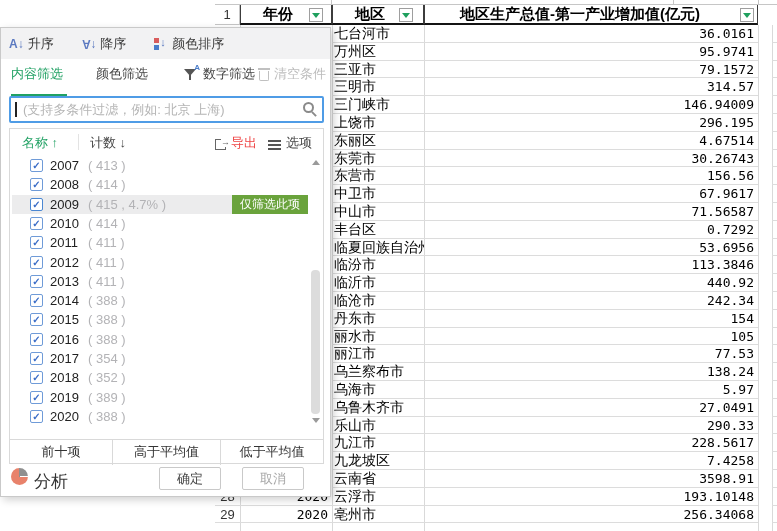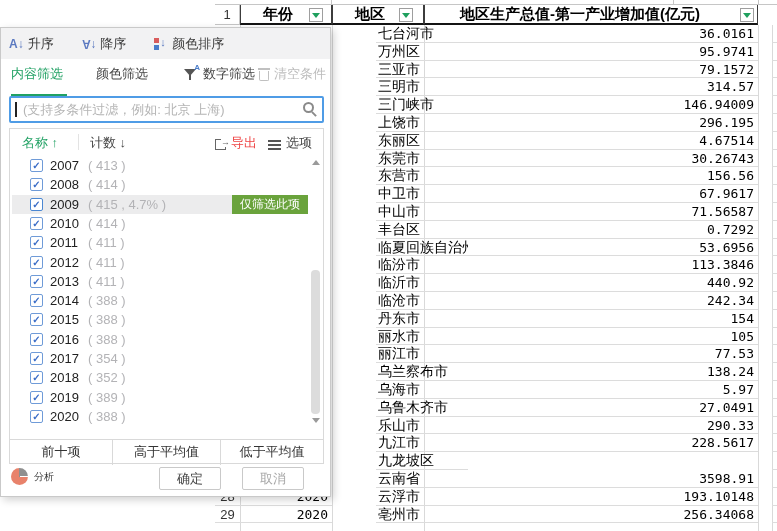--- a/index.html
+++ b/index.html
@@ -24,21 +24,21 @@
     border:1px solid #9e9e9e; }
   .fbtn::after { content:""; display:block; margin:4px auto 0; width:0; height:0;
     border-left:4px solid transparent; border-right:4px solid transparent;
     border-top:5px solid #1fa05e; }
   .trow { position:absolute; left:0; width:777px; height:17.8px;
     font-family:"DejaVu Sans Mono", monospace; font-size:13px; color:#000; }
   .trow span { position:absolute; top:0; height:17.8px; line-height:17px;
     border-bottom:1px solid #dcdcdc; white-space:nowrap; overflow:hidden; }
   .c-num  { left:215px; width:25px; text-align:center; font-family:"Liberation Sans",sans-serif; color:#333; }
   .c-year { left:240px; width:92px; text-align:right; padding-right:4px; }
-  .c-city { left:332px; width:92px; text-align:left; padding-left:2px; font-size:14px;margin-left:44px; }
+  .c-city { left:332px; width:92px; text-align:left; padding-left:2px; font-size:14px; }
   .c-val  { left:424px; width:334px; text-align:right; padding-right:4px; }
   .stubs { position:absolute; left:772px; top:25px; width:5px; height:506px;
     background:repeating-linear-gradient(to bottom, transparent 0, transparent 16.8px, #dcdcdc 16.8px, #dcdcdc 17.8px); }
 
   
   #panel { position:absolute; left:0; top:27px; width:331px; height:470px; z-index:10;
     background:#fff; border:1px solid #c9c9c9; box-shadow:3px 3px 8px rgba(0,0,0,.18);
     font-size:13px; color:#3a3a3a; }
   .toolbar { position:absolute; left:0; top:0; width:100%; height:31px; background:#f2f2f3;
     display:flex; align-items:center; gap:28px; padding-left:8px; }
@@ -109,21 +109,21 @@
 
   .quickrow { position:absolute; left:0; top:310px; width:313px; height:25px; border-top:1px solid #d9d9d9; }
   .qsec { position:absolute; top:0; height:25px; line-height:24px; text-align:center; color:#333; }
   .q1 { left:0;   width:102px; }
   .q2 { left:102px; width:108px; border-left:1px solid #d9d9d9; }
   .q3 { left:210px; width:103px; border-left:1px solid #d9d9d9; }
 
   .pfooter { position:absolute; left:0; top:436px; width:100%; height:33px; }
   .pie { position:absolute; left:10px; top:4px; width:17px; height:17px; border-radius:50%;
     background:conic-gradient(#8f8f8f 0 85deg, #fff 85deg 95deg, #e8826b 95deg 360deg); }
-  .analyze-label { position:absolute; left:33px; top:6px; font-size:10px; color:#333; }
+  .analyze-label { position:absolute; left:33px; top:6px; font-size:17px; color:#333; }
   .pbtn { position:absolute; top:3px; width:62px; height:23px; background:#fff;
     border:1px solid #c9c9c9; border-radius:2px; text-align:center; line-height:21px; font-size:13px; }
   .btn-ok { left:158px; color:#444; }
   .btn-cancel { left:241px; color:#a6a6a6; }
 </style>
 </head>
 <body>
 
 <div id="sheet">
   <div class="tick" style="left:331px"></div>
@@ -238,20 +238,21 @@
       <div class="trow" style="top: 416.6px;">
         <span class="c-city">乐山市</span>
         <span class="c-val">290.33</span>
       </div>
       <div class="trow" style="top: 434.4px;">
         <span class="c-city">九江市</span>
         <span class="c-val">228.5617</span>
       </div>
       <div class="trow" style="top: 452.2px;">
         <span class="c-city">九龙坡区</span>
+        <span class="c-val">7.4258</span>
       </div>
       <div class="trow" style="top: 470px;">
         <span class="c-city">云南省</span>
         <span class="c-val">3598.91</span>
       </div>
       <div class="trow" style="top: 487.8px;">
         <span class="c-num">28</span>
         <span class="c-year">2020</span>
         <span class="c-city">云浮市</span>
         <span class="c-val">193.10148</span>

